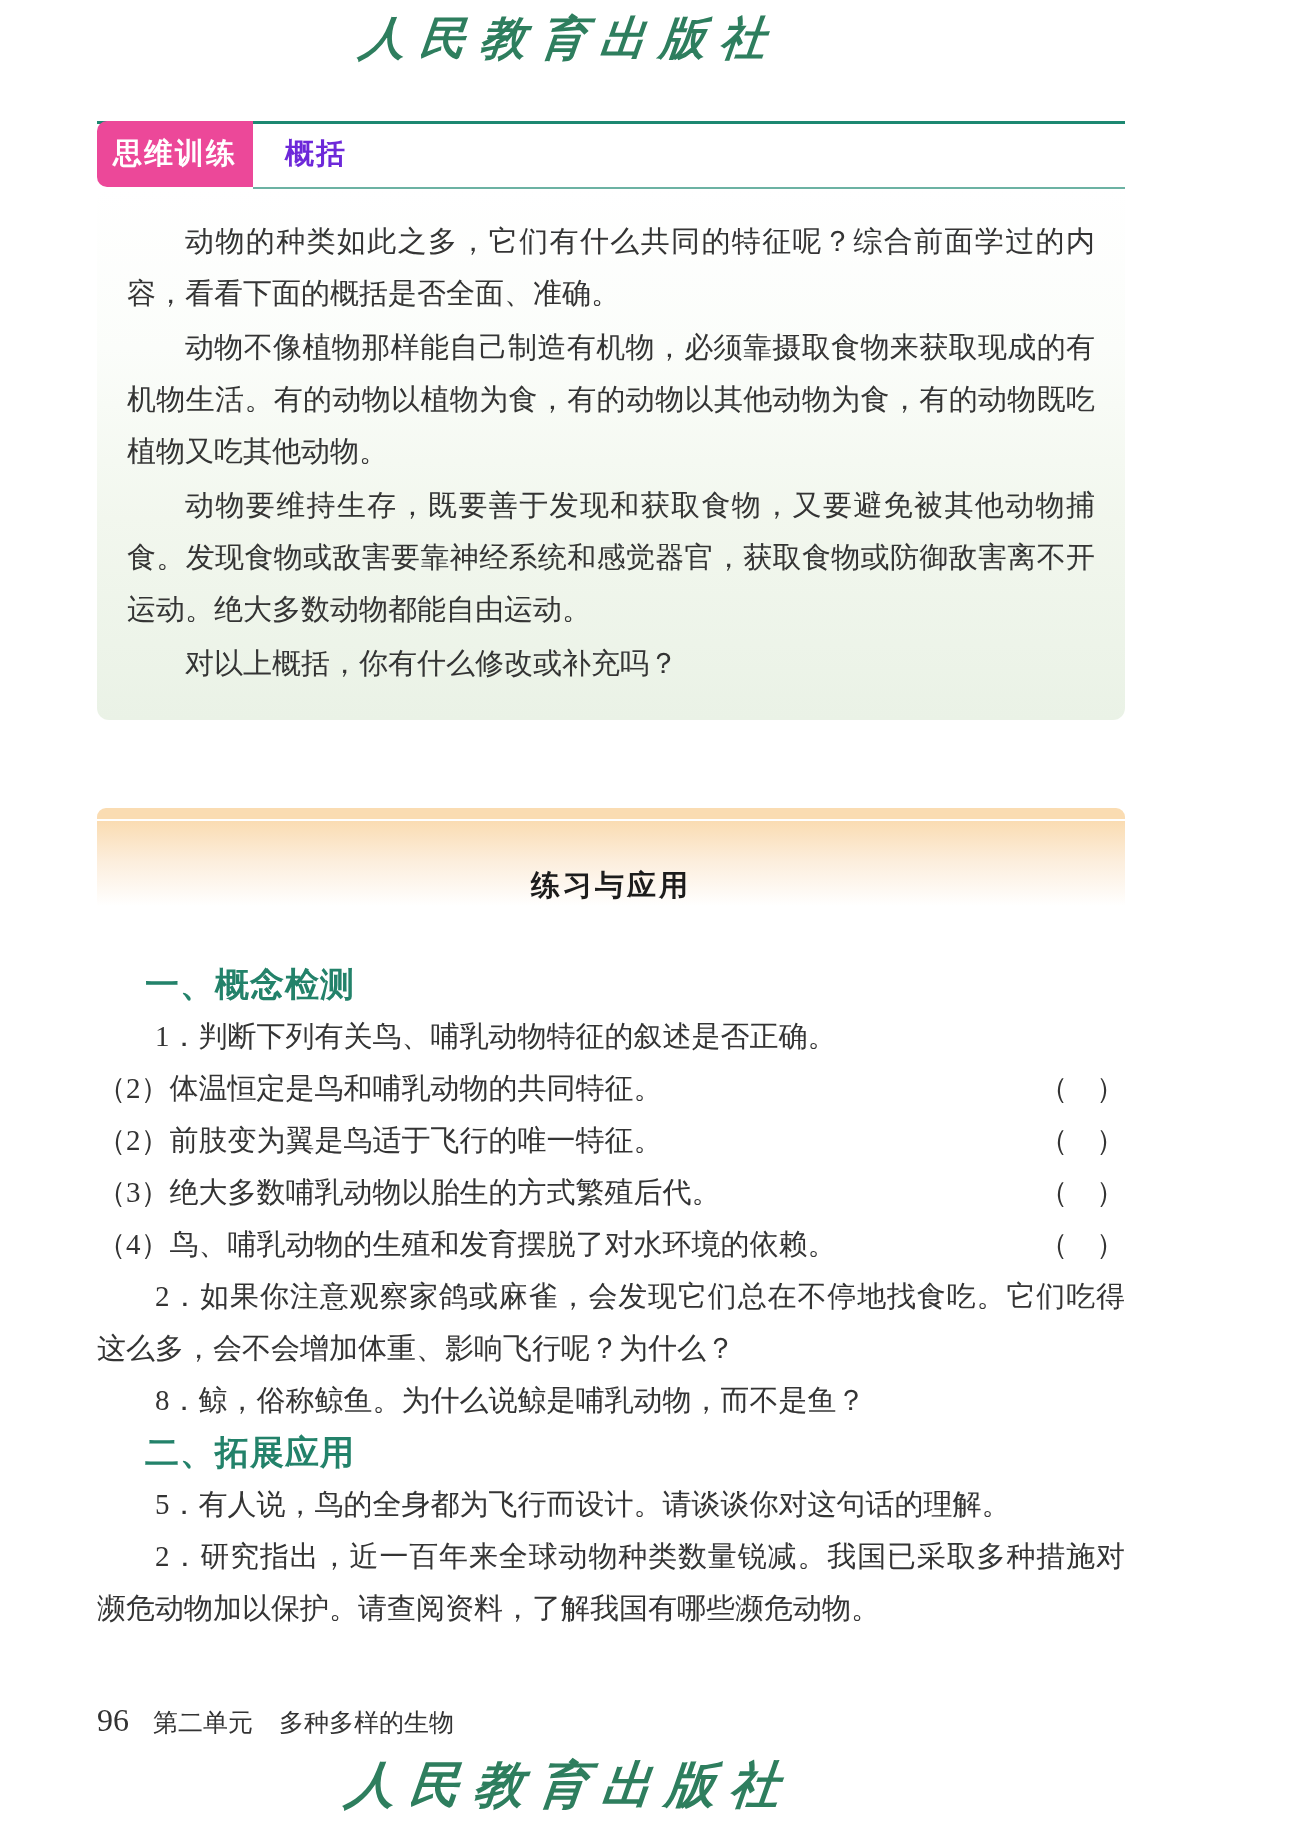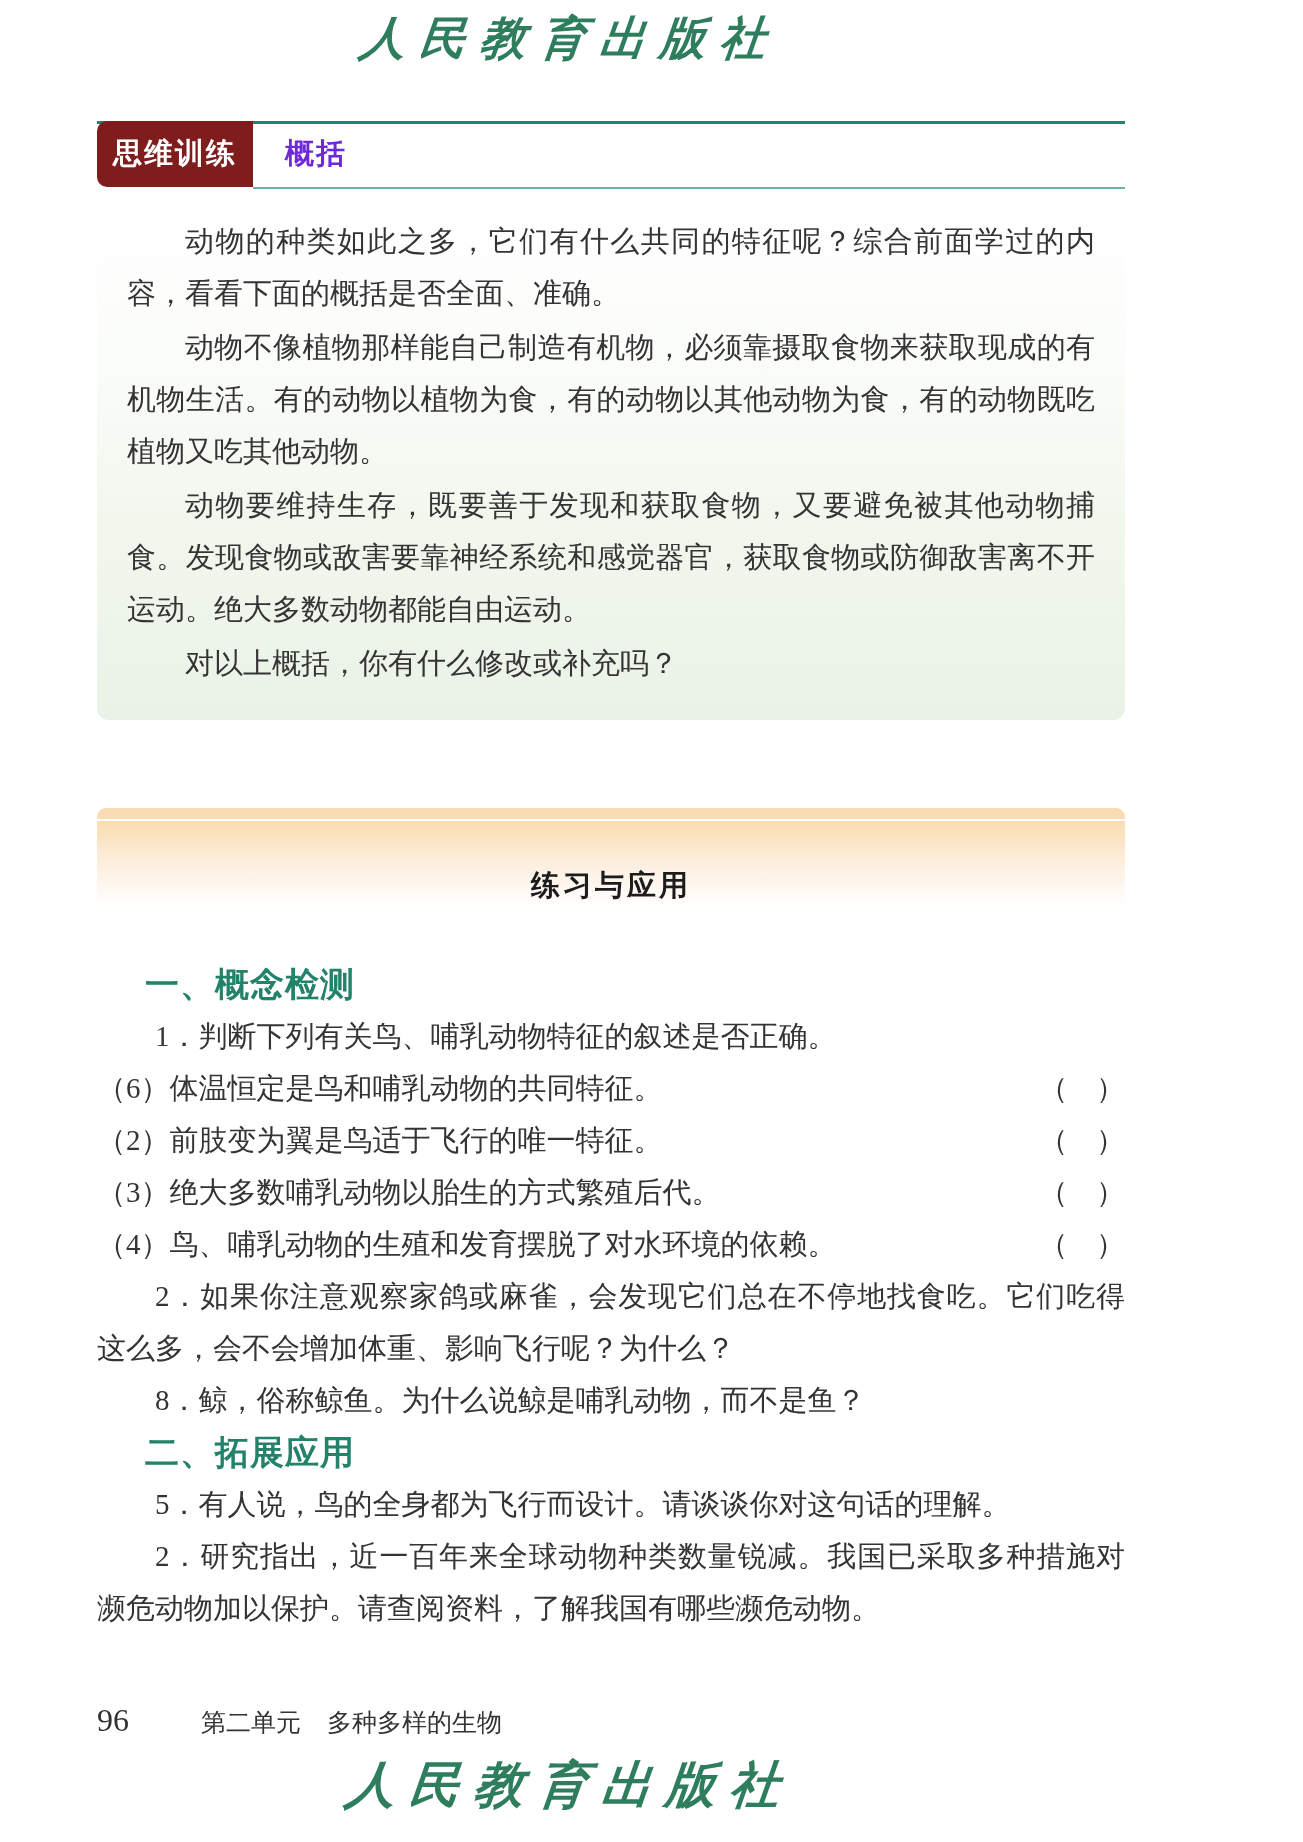--- a/index.html
+++ b/index.html
@@ -26,21 +26,21 @@
   .logo-top{top:8px;font-size:46px;}
   .logo-bottom{top:1752px;font-size:50px;}
 
   
   .tt-topline{
     position:absolute;left:97px;top:121px;width:1028px;height:3px;
     background:#1d8871;
   }
   .tt-badge{
     position:absolute;left:97px;top:121px;width:156px;height:66px;
-    background:#7f1d1d;
+    background:#ec4899;
     border-radius:10px 0 0 10px;
     display:flex;align-items:center;justify-content:center;
     color:#ffffff;
     font-family:"Liberation Sans","DejaVu Sans",sans-serif;
     font-weight:bold;font-size:29px;letter-spacing:2px;text-align:right;
   }
   .tt-subtab{
     position:absolute;left:285px;top:121px;height:66px;
     display:flex;align-items:center;
     color:#6d28d9;
@@ -103,21 +103,21 @@
     flex:none;
   }
 
   
   .footer{
     position:absolute;left:97px;top:1702px;
     display:flex;align-items:baseline;
     color:#333333;
   }
   .footer .pageno{font-size:32px;font-family:"Liberation Serif",serif;}
-  .footer .unit-label{margin-left:72px;font-size:25px;}
+  .footer .unit-label{margin-left:24px;font-size:25px;}
   .footer .unit-title{margin-left:26px;font-size:25px;}
 </style>
 </head>
 <body>
 
 <div class="page">
 
   <div class="logo logo-top">人民教育出版社</div>
 
   <div class="tt-topline"></div>
@@ -141,21 +141,21 @@
     <span class="ex-title">练习与应用</span>
   </div>
 
   <div class="ex-body">
 
     <div class="ex-heading">一、概念检测</div>
 
     <div class="ex-q">1．判断下列有关鸟、哺乳动物特征的叙述是否正确。</div>
 
     <div class="ex-tf">
-      <span>（6）体温恒定是鸟和哺乳动物的共同特征。</span>
+      <span>（2）体温恒定是鸟和哺乳动物的共同特征。</span>
       <span class="tf-brackets">
         <span>（</span>
         <span>）</span>
       </span>
     </div>
 
     <div class="ex-tf">
       <span>（2）前肢变为翼是鸟适于飞行的唯一特征。</span>
       <span class="tf-brackets">
         <span>（</span>

